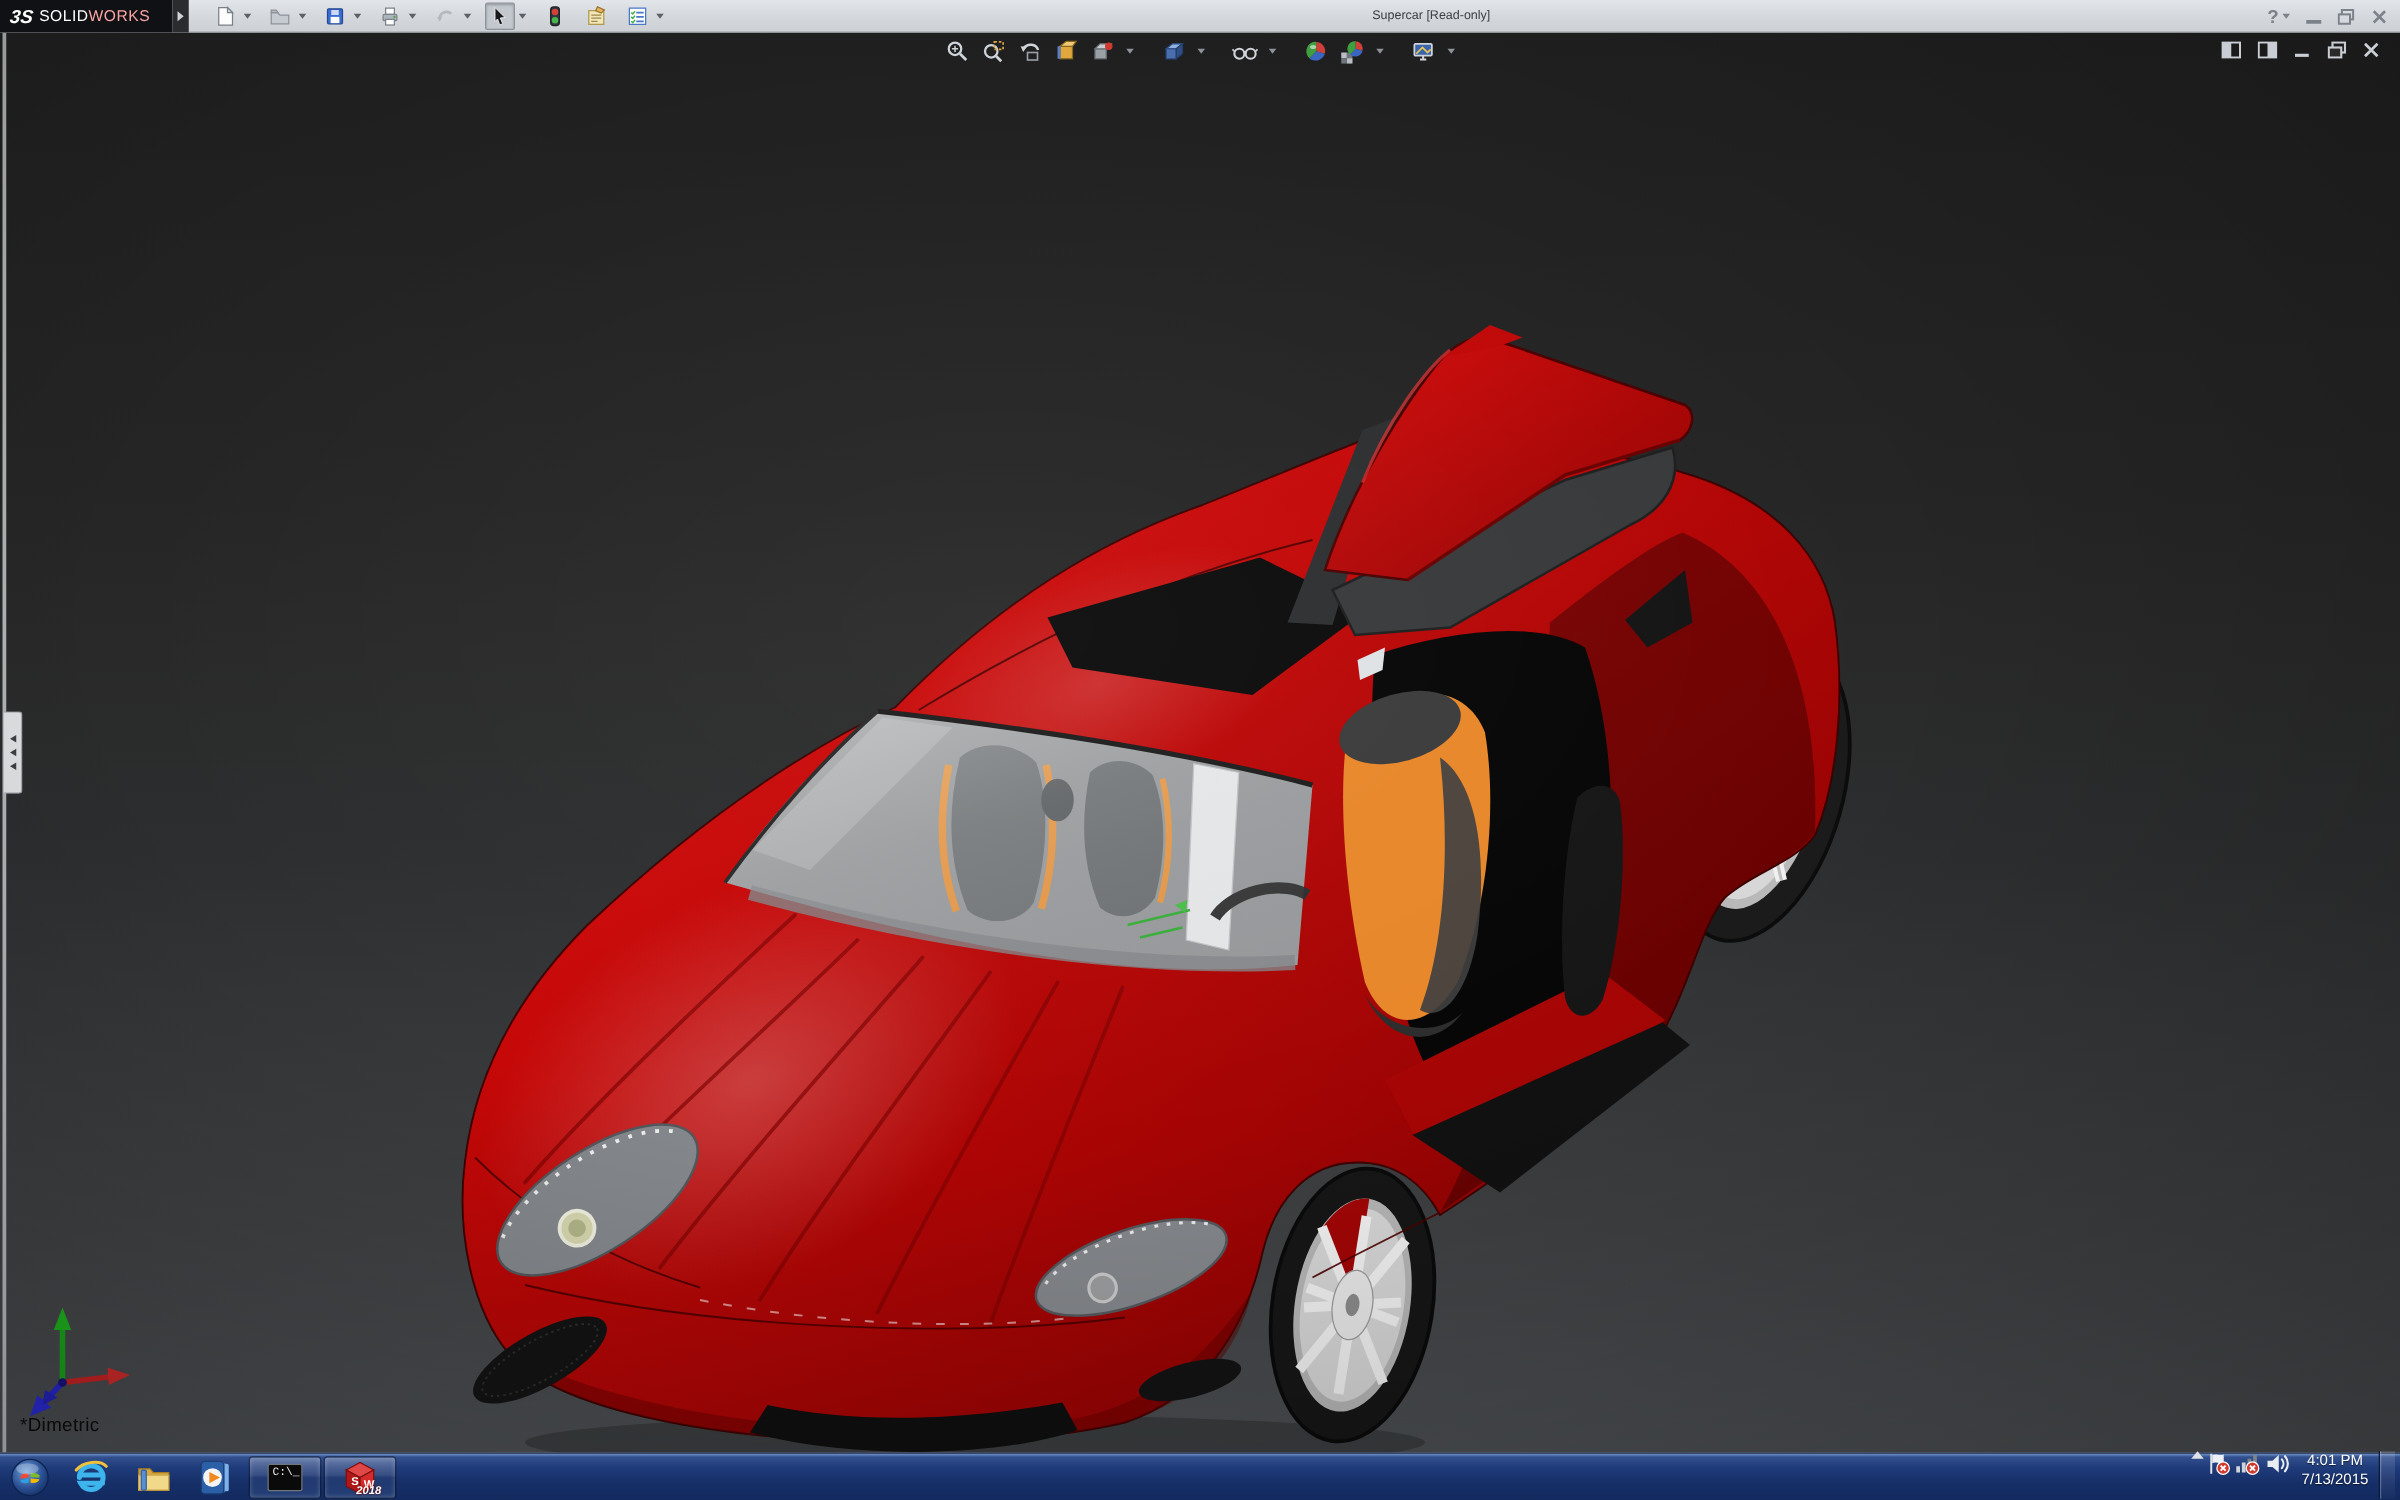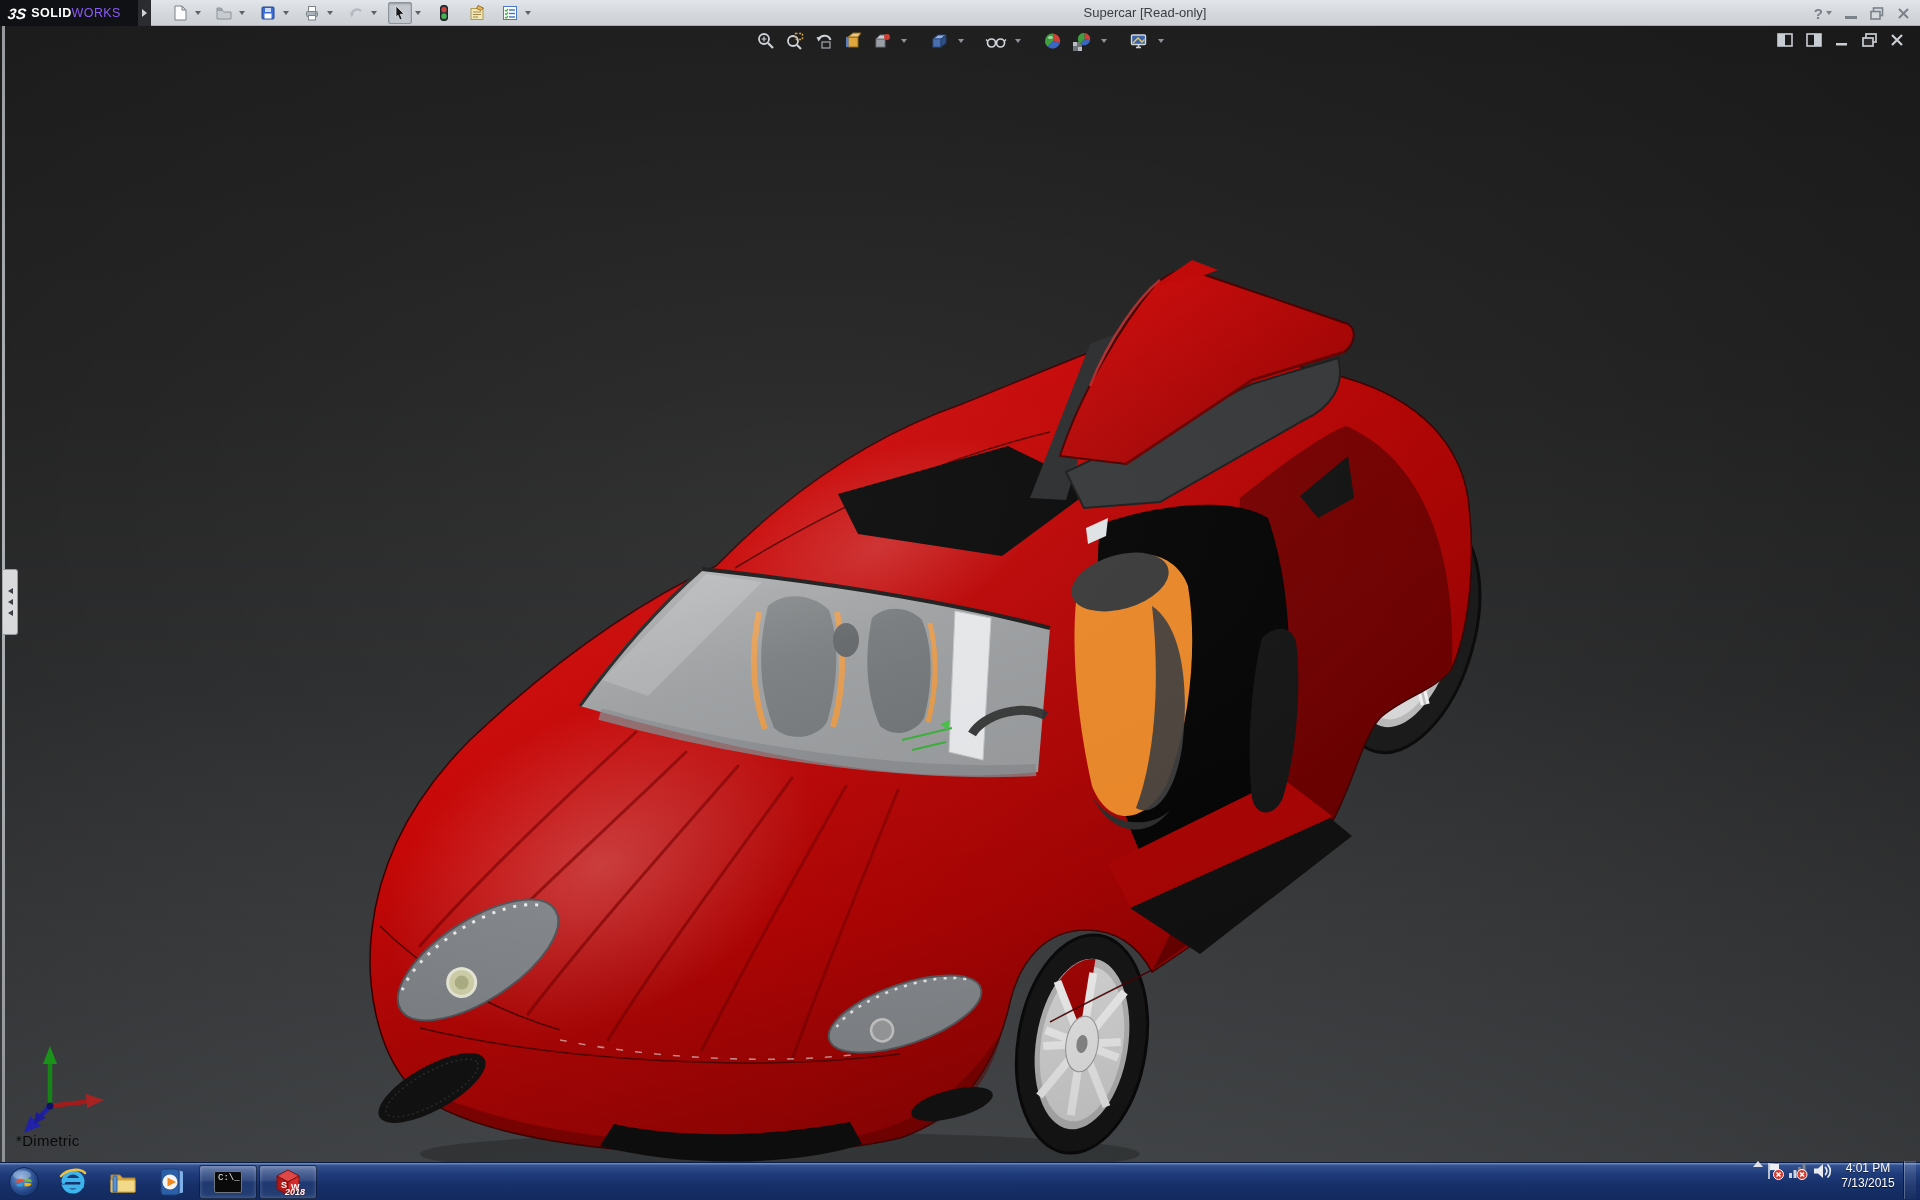--- a/index.html
+++ b/index.html
@@ -6,35 +6,35 @@
   html,body { width:1920px; height:1200px; overflow:hidden; font-family:"Liberation Sans", sans-serif; }
   .app { position:relative; width:1920px; height:1200px; background:#d5d8dc; }
 
   
   .titlebar { position:absolute; top:0; left:0; width:1920px; height:26px;
     background:linear-gradient(180deg,#e2e5e9 0%,#d4d7db 55%,#cdd1d6 100%);
     border-bottom:1px solid #a9aeb4; z-index:30; }
   .logo-block { position:absolute; left:0; top:0; width:138px; height:26px; background:#101114;
     display:flex; align-items:center; padding-left:8px; color:#fff; cursor:pointer; }
   .logo-mark { font-style:italic; font-weight:bold; font-size:15px; margin-right:5px; transform:skewX(-8deg); }
-  .logo-solid { font-weight:bold; font-size:12.5px; letter-spacing:.4px; }
-  .logo-works { font-weight:300; font-size:12.5px; letter-spacing:.4px; color:#8b5cf6; }
+  .logo-solid { font-weight:normal; font-size:12.5px; letter-spacing:.4px; }
+  .logo-works { font-weight:300; font-size:12.5px; letter-spacing:.4px; color:#fca5a5; }
   .flyout { position:absolute; left:138px; top:0; width:13px; height:26px; background:#2a2c30;
     display:flex; align-items:center; justify-content:center; cursor:pointer; }
   .flyout i { width:0; height:0; border-top:4px solid transparent; border-bottom:4px solid transparent; border-left:5px solid #cfd2d6; }
 
   .tb-group { position:absolute; left:168px; top:2px; height:22px; display:flex; align-items:center; }
   .tbi { width:24px; height:22px; display:flex; align-items:center; justify-content:center; cursor:pointer; border-radius:2px; }
   .tbi.pressed { background:#c3c8cf; border:1px solid #8d939b; box-shadow:inset 0 1px 2px rgba(0,0,0,.25); }
   .tb-caret { width:11px; height:22px; display:flex; align-items:center; justify-content:center; cursor:pointer; }
   .tb-caret i { width:0; height:0; border-left:3.5px solid transparent; border-right:3.5px solid transparent; border-top:4px solid #5c6168; }
   .tb-sp { width:9px; }
 
   .title { position:absolute; left:1040px; top:0; width:210px; height:26px; line-height:26px;
-    text-align:center; font-size:13px; color:#3a3d42; white-space:nowrap; }
+    text-align:center; font-size:10px; color:#3a3d42; white-space:nowrap; }
 
   .win-controls { position:absolute; right:10px; top:0; height:26px; display:flex; align-items:center; gap:13px; }
   .wc { display:flex; align-items:center; gap:3px; cursor:pointer; color:#6f757d; }
   .help-q { font-size:15px; font-weight:bold; color:#7b828a; }
   .wc-min { width:12px; height:3px; background:#7b828a; margin-top:8px; }
 
   
   .viewport { position:absolute; top:26px; left:0; width:1920px; height:1136px;
     background:linear-gradient(180deg,#202020 0%,#252525 32%,#2d2e2f 58%,#3e4042 84%,#4b4e51 100%); }
   .viewport::after { content:""; position:absolute; inset:0; pointer-events:none;

